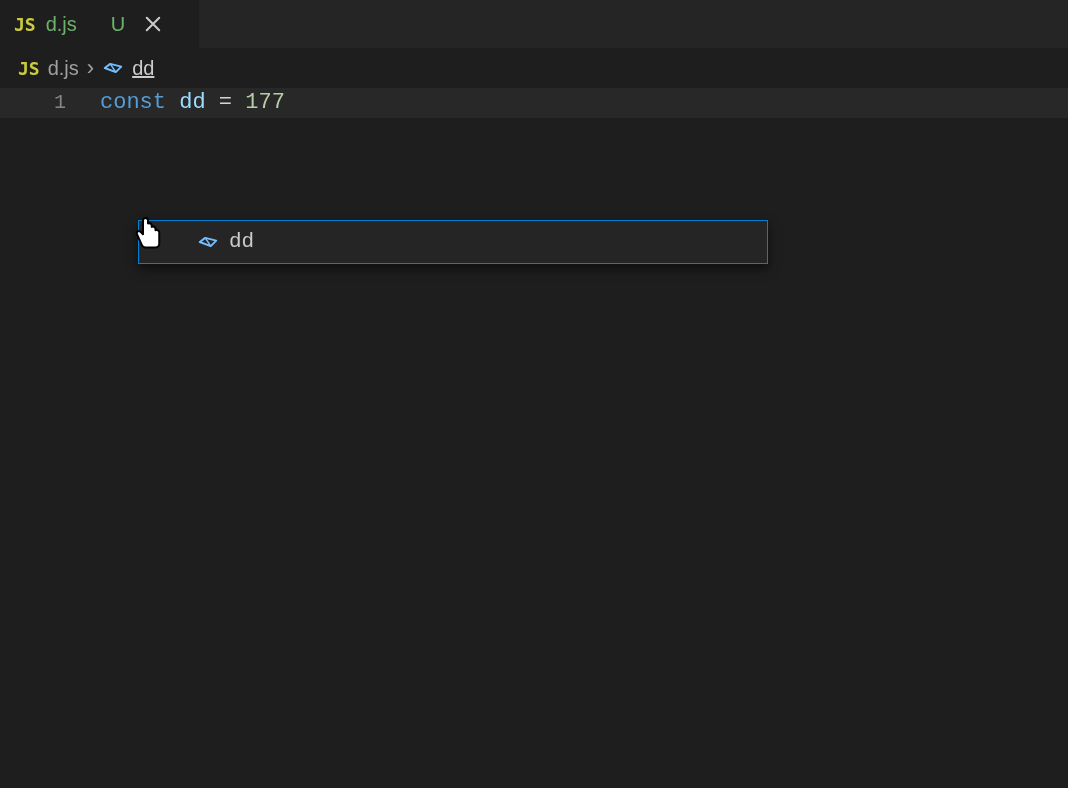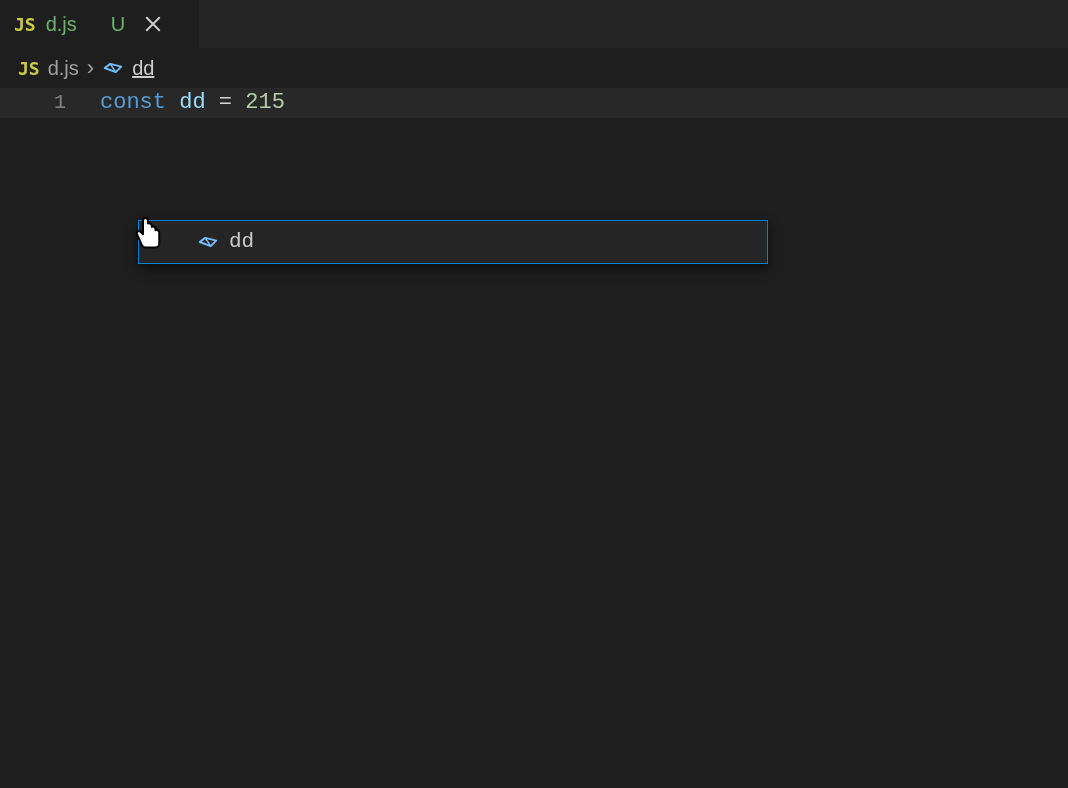--- a/index.html
+++ b/index.html
@@ -181,21 +181,21 @@
       </svg>
   </span>
   <span class="breadcrumb-symbol">dd</span>
 </div>
 
 <div class="editor">
   <div class="active-line-bg"></div>
   <div class="line">
     <div class="gutter">1</div>
     <div class="code">
-      <span class="tok-keyword">const</span><span class="tok-op"> </span><span class="tok-ident">dd</span><span class="tok-op"> </span><span class="tok-op">=</span><span class="tok-op"> </span><span class="tok-number">215</span>
+      <span class="tok-keyword">const</span><span class="tok-op"> </span><span class="tok-ident">dd</span><span class="tok-op"> </span><span class="tok-op">=</span><span class="tok-op"> </span><span class="tok-number">177</span>
     </div>
   </div>
 
   <div class="dropdown">
     <div class="dropdown-item">
       <span class="var-icon">
         <svg viewBox="0 0 16 16">
             <path d="M2 8 L6 5 L14 7 L10 11 Z" fill="none" stroke="#75beff" stroke-width="1.4" stroke-linejoin="round"></path>
             <path d="M6 5 L10 11" stroke="#75beff" stroke-width="1.1"></path>
           </svg>

